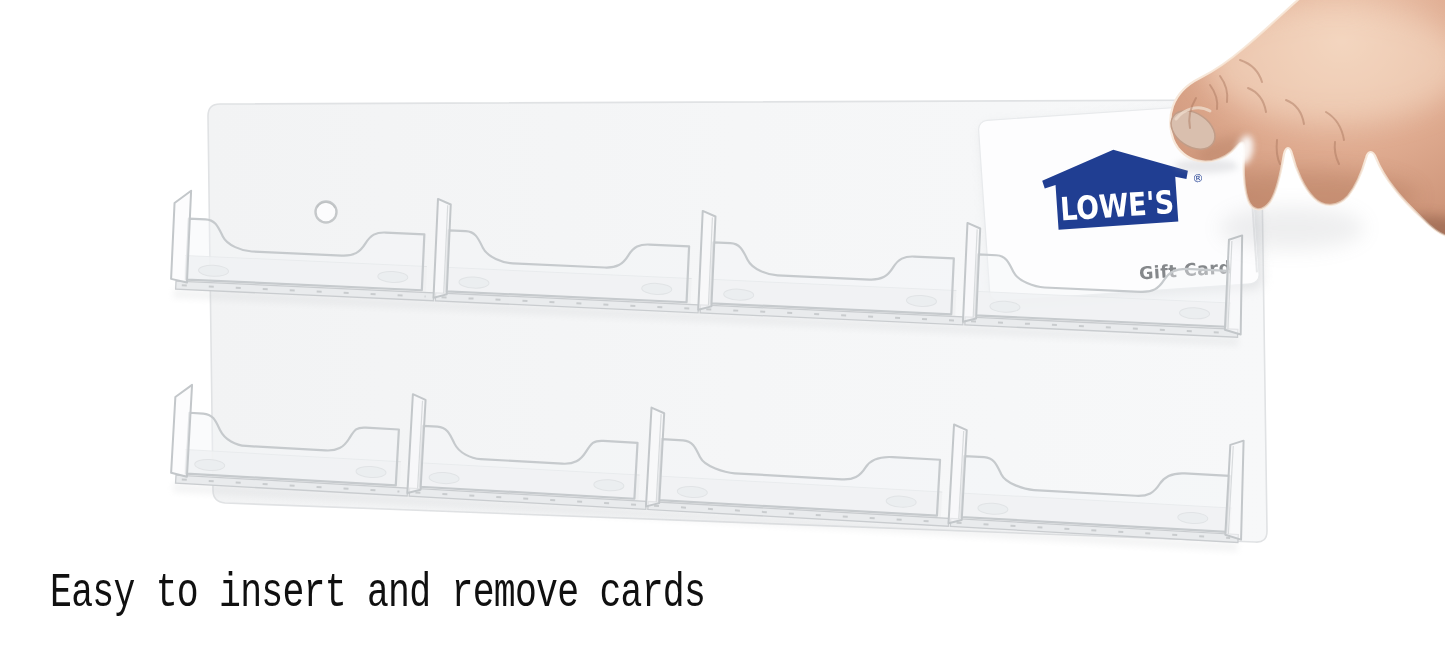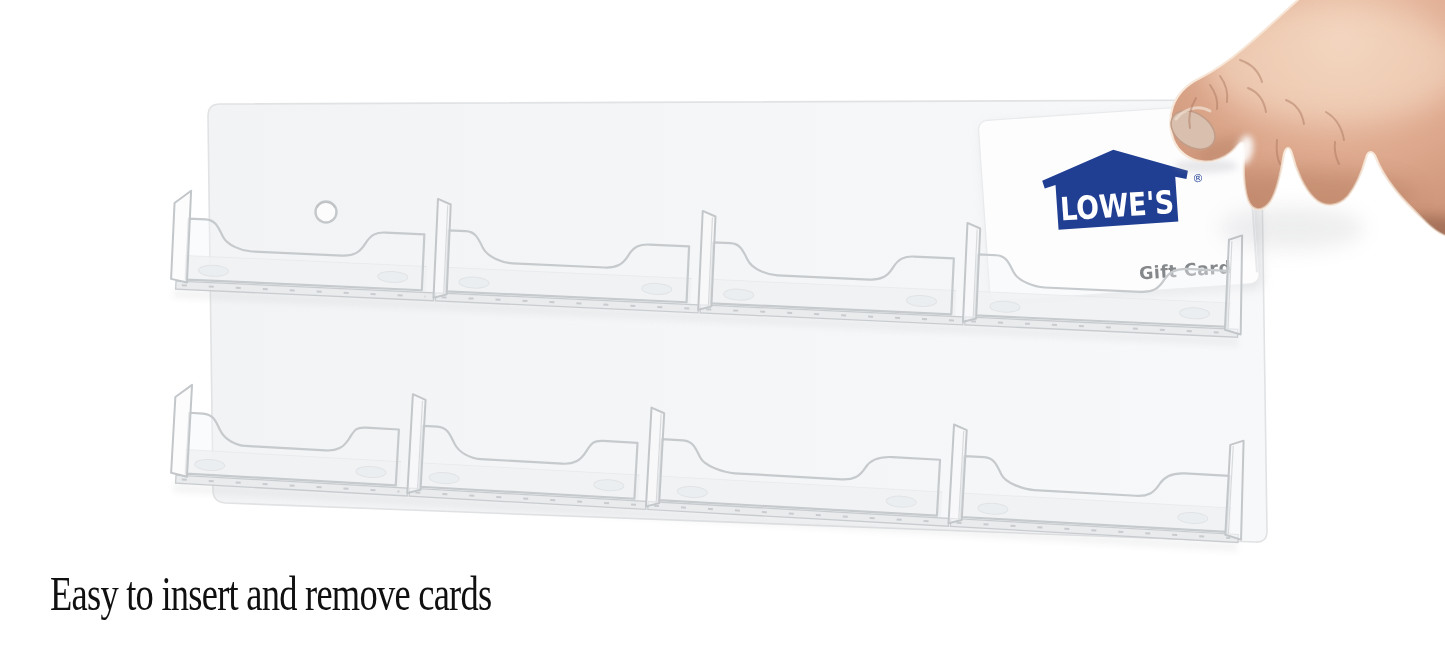--- a/index.html
+++ b/index.html
@@ -7,21 +7,21 @@
     position:relative;
     width:1445px;height:669px;
     background:#ffffff;
     overflow:hidden;
     font-family:"Liberation Sans", sans-serif;
   }
   #scene{position:absolute;left:0;top:0;}
   .caption{
     position:absolute;
     left:50px;top:566px;
-    font-family:Liberation Serif, serif;
+    font-family:Liberation Mono, monospace;
     font-size:48px;
     font-weight:400;
     color:#101010;
     white-space:nowrap;
   }
   .caption-inner{
     display:inline-block;
     transform:scaleX(.76);
     transform-origin:0 50%;
     letter-spacing:-1px;

